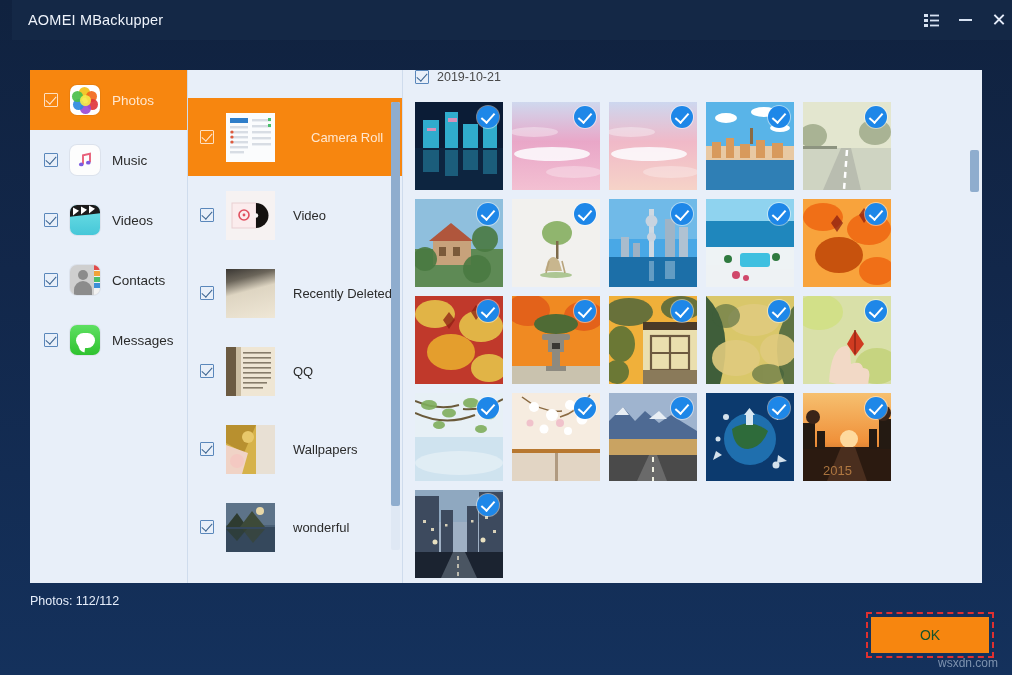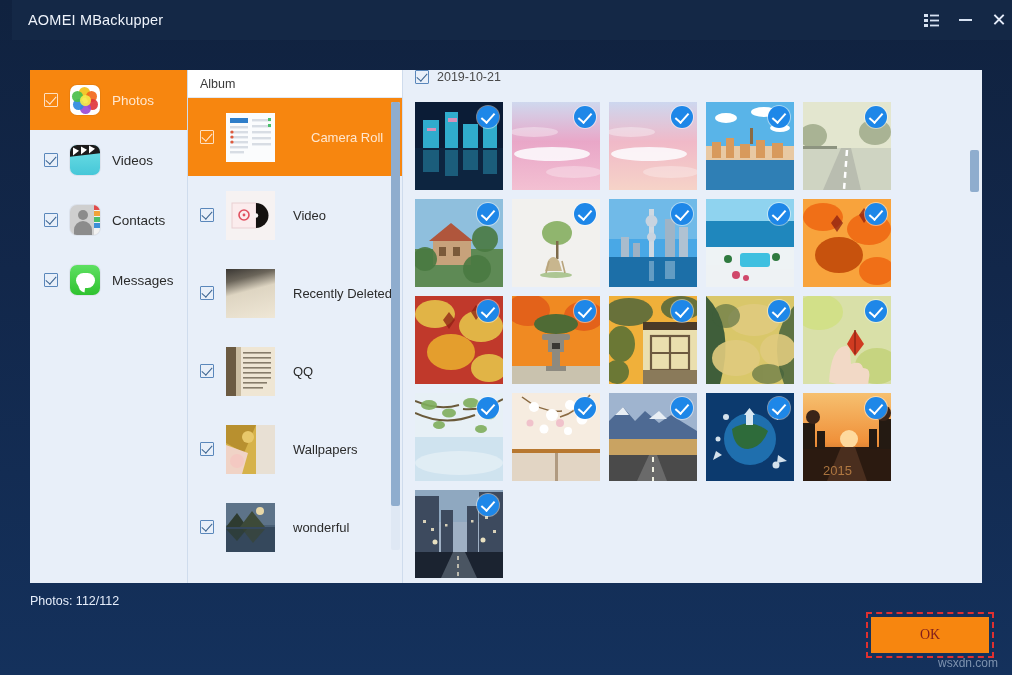--- a/index.html
+++ b/index.html
@@ -134,22 +134,22 @@
   }
   .gbar { position:absolute; right:3px; top:80px; width:9px; height:42px; background:#8fadce; border-radius:2px;}
 
   
   .status { position:absolute; left:30px; top:594px; color:#e6eefb; font-size:12.5px; }
   .okwrap {
     position:absolute; left:866px; top:612px; width:128px; height:46px;
     border:2px dashed #e03030; padding:3px;
   }
   .okbtn {
-    width:100%; height:100%; background:#f7860f; border:none; color:#7f1d1d; font-size:14px;
-    cursor:pointer; font-family:Liberation Serif, serif;
+    width:100%; height:100%; background:#f7860f; border:none; color:#14532d; font-size:14px;
+    cursor:pointer; font-family:Liberation Sans, sans-serif;
   }
   .watermark { position:absolute; left:938px; top:656px; color:#8fa3bd; font-size:12px; opacity:.85; }
 </style>
 </head>
 <body>
 
 <div id="app">
 
   <div class="titlebar">
     <div class="title">AOMEI MBackupper</div>
@@ -184,20 +184,31 @@
           <i class="petal" style="left:16px;top:6px;background:#f2681b"></i>
           <i class="petal" style="left:17px;top:14px;background:#e0363d"></i>
           <i class="petal" style="left:10px;top:18px;background:#9b4bd6"></i>
           <i class="petal" style="left:3px;top:14px;background:#2d8ae0"></i>
           <i class="petal" style="left:2px;top:6px;background:#4bbf4b"></i>
           <i class="petal" style="left:9.5px;top:9.5px;background:#f5e84a"></i>
         </span>
         <span class="cat-label">Photos</span>
       </div>
 
+      <div class="cat">
+        <span class="chk"></span>
+        <span class="appicon ic-music">
+          <svg width="18" height="18" viewBox="0 0 18 18">
+            <path d="M7 13.2V4.3l7-1.6v8.6" fill="none" stroke="#e8607a" stroke-width="1.9"></path>
+            <ellipse cx="5.3" cy="13.4" rx="2.3" ry="1.9" fill="#7c5ae0"></ellipse>
+            <ellipse cx="12.3" cy="11.7" rx="2.3" ry="1.9" fill="#7c5ae0"></ellipse>
+          </svg>
+        </span>
+        <span class="cat-label">Music</span>
+      </div>
 
       <div class="cat">
         <span class="chk"></span>
         <span class="appicon ic-videos">
           <i class="clap">
             <i style="left:3px"></i>
               <i style="left:11px"></i>
               <i style="left:19px"></i>
           </i>
         </span>
@@ -223,21 +234,20 @@
         <span class="chk"></span>
         <span class="appicon ic-messages">
           <i class="bub"></i>
         </span>
         <span class="cat-label">Messages</span>
       </div>
 
     </div>
 
     <div class="albumcol">
-      <div class="album-head">Album</div>
       <div class="album-list">
 
         <div class="album-row selected">
           <span class="chk"></span>
           <span class="album-thumb" style="background:#f4f6f9;">
             <svg width="49" height="49" viewBox="0 0 49 49">
               <rect width="49" height="49" fill="#fbfcfd"></rect>
               <rect x="4" y="5" width="18" height="5" fill="#2f7ec9"></rect>
               <g fill="#d8dde4">
                 <rect x="4" y="13" width="18" height="2.4"></rect>

